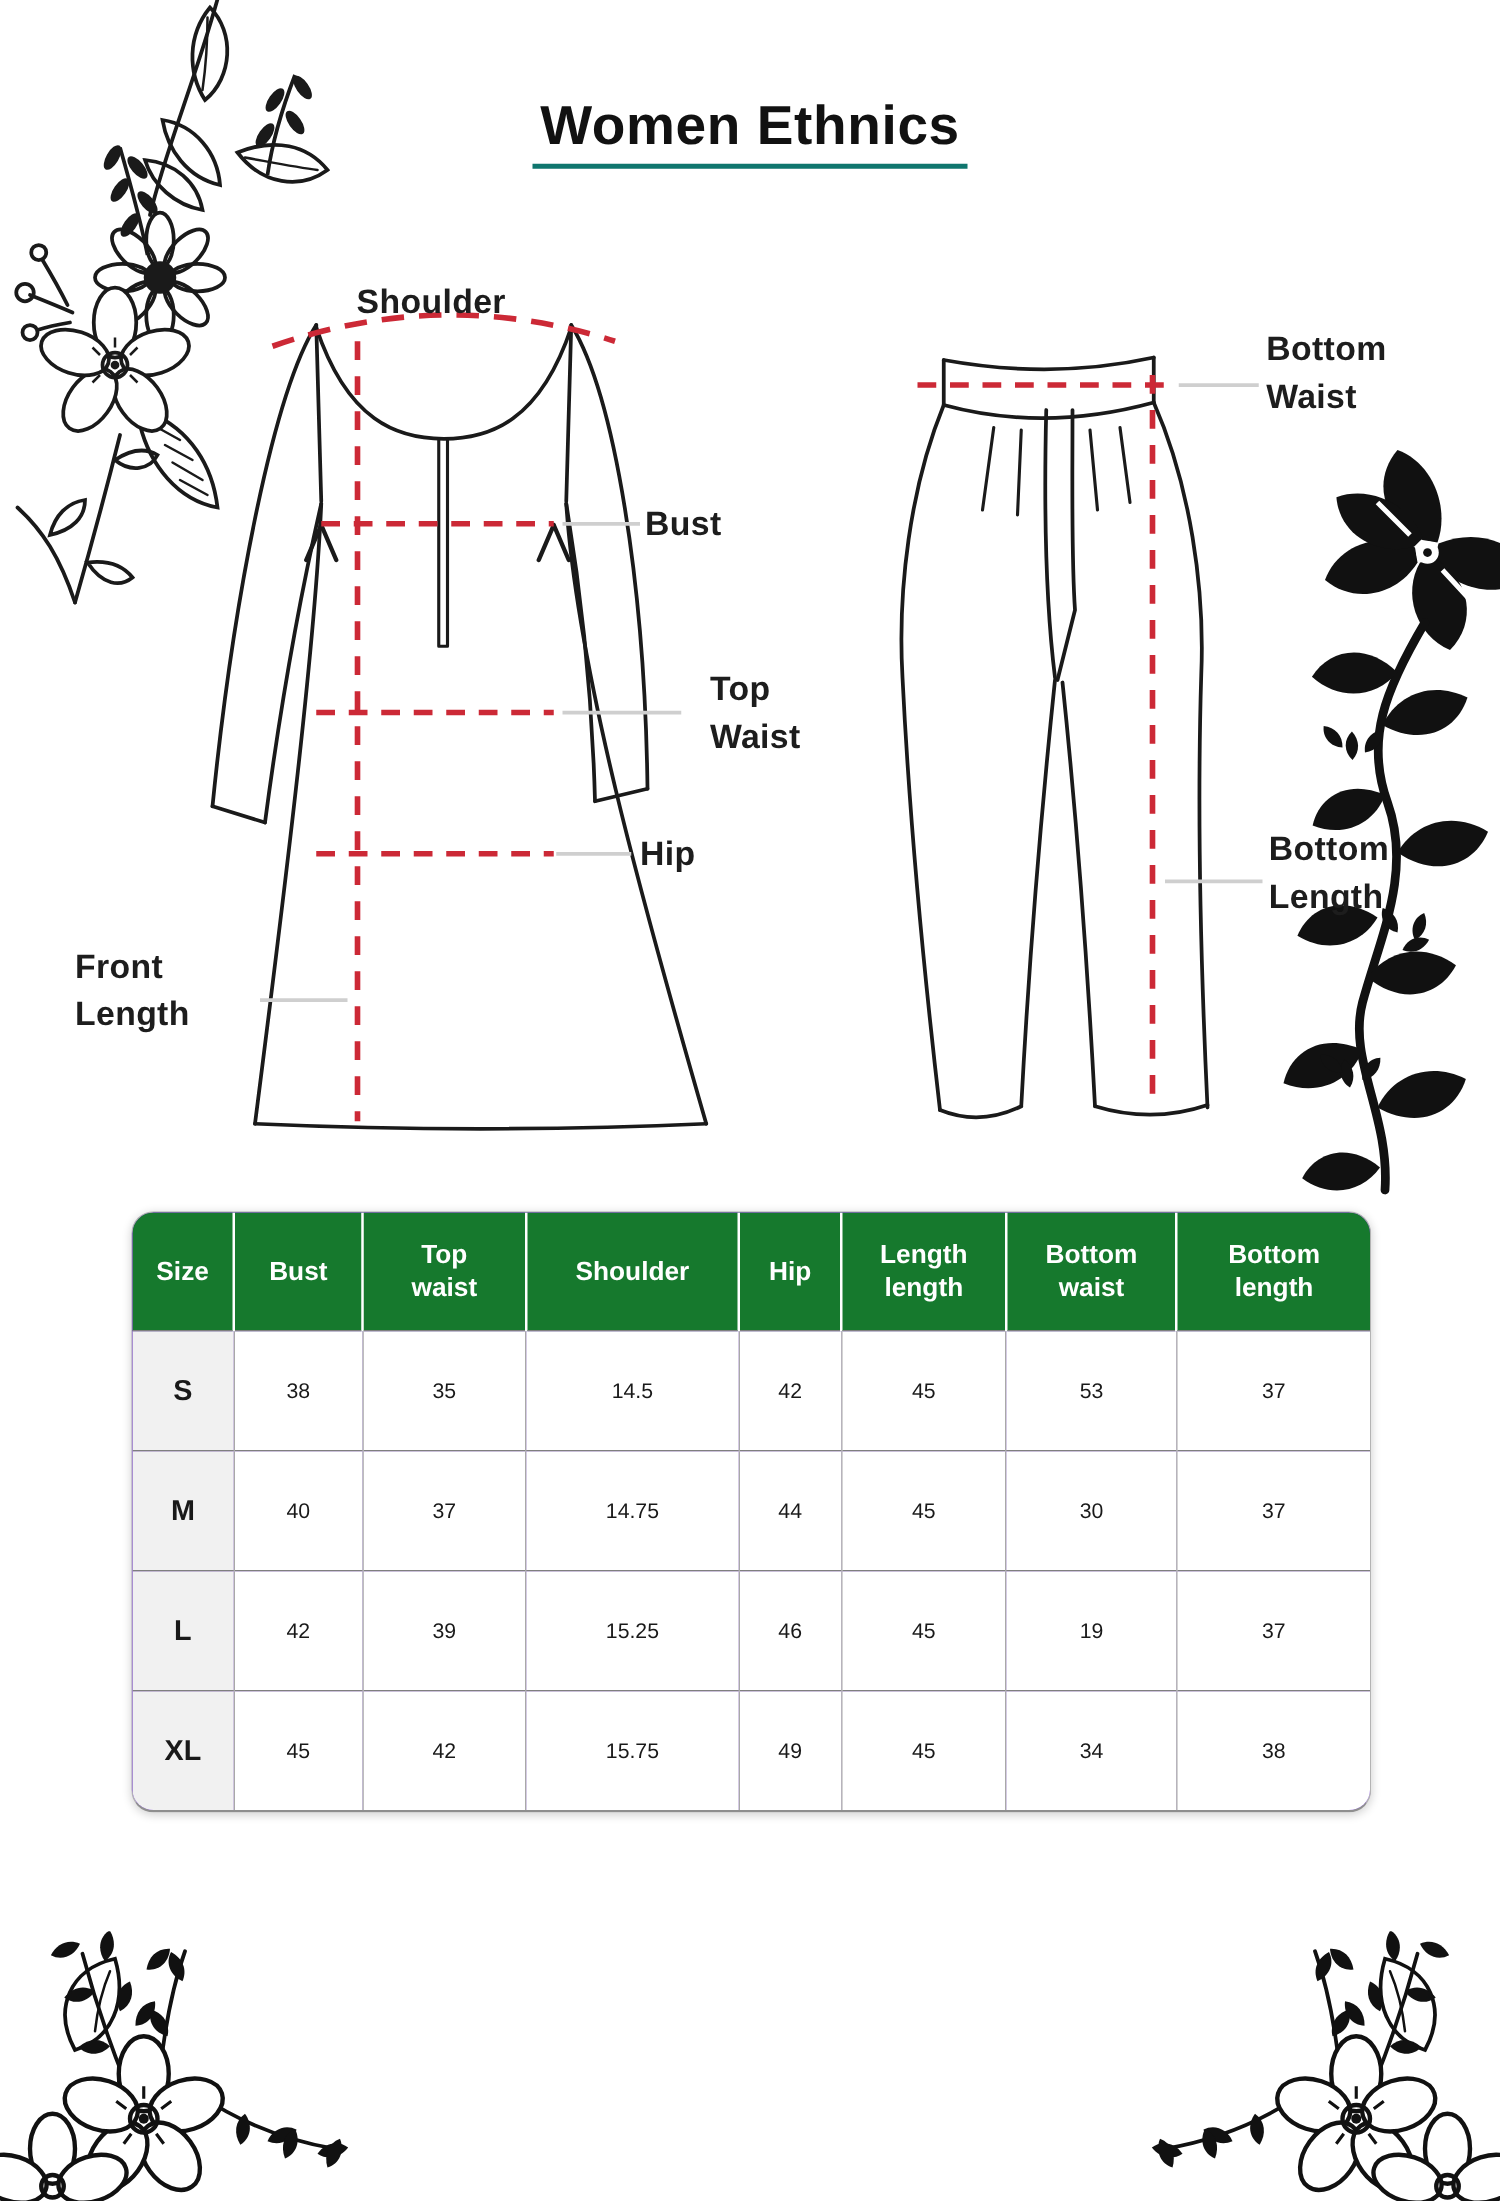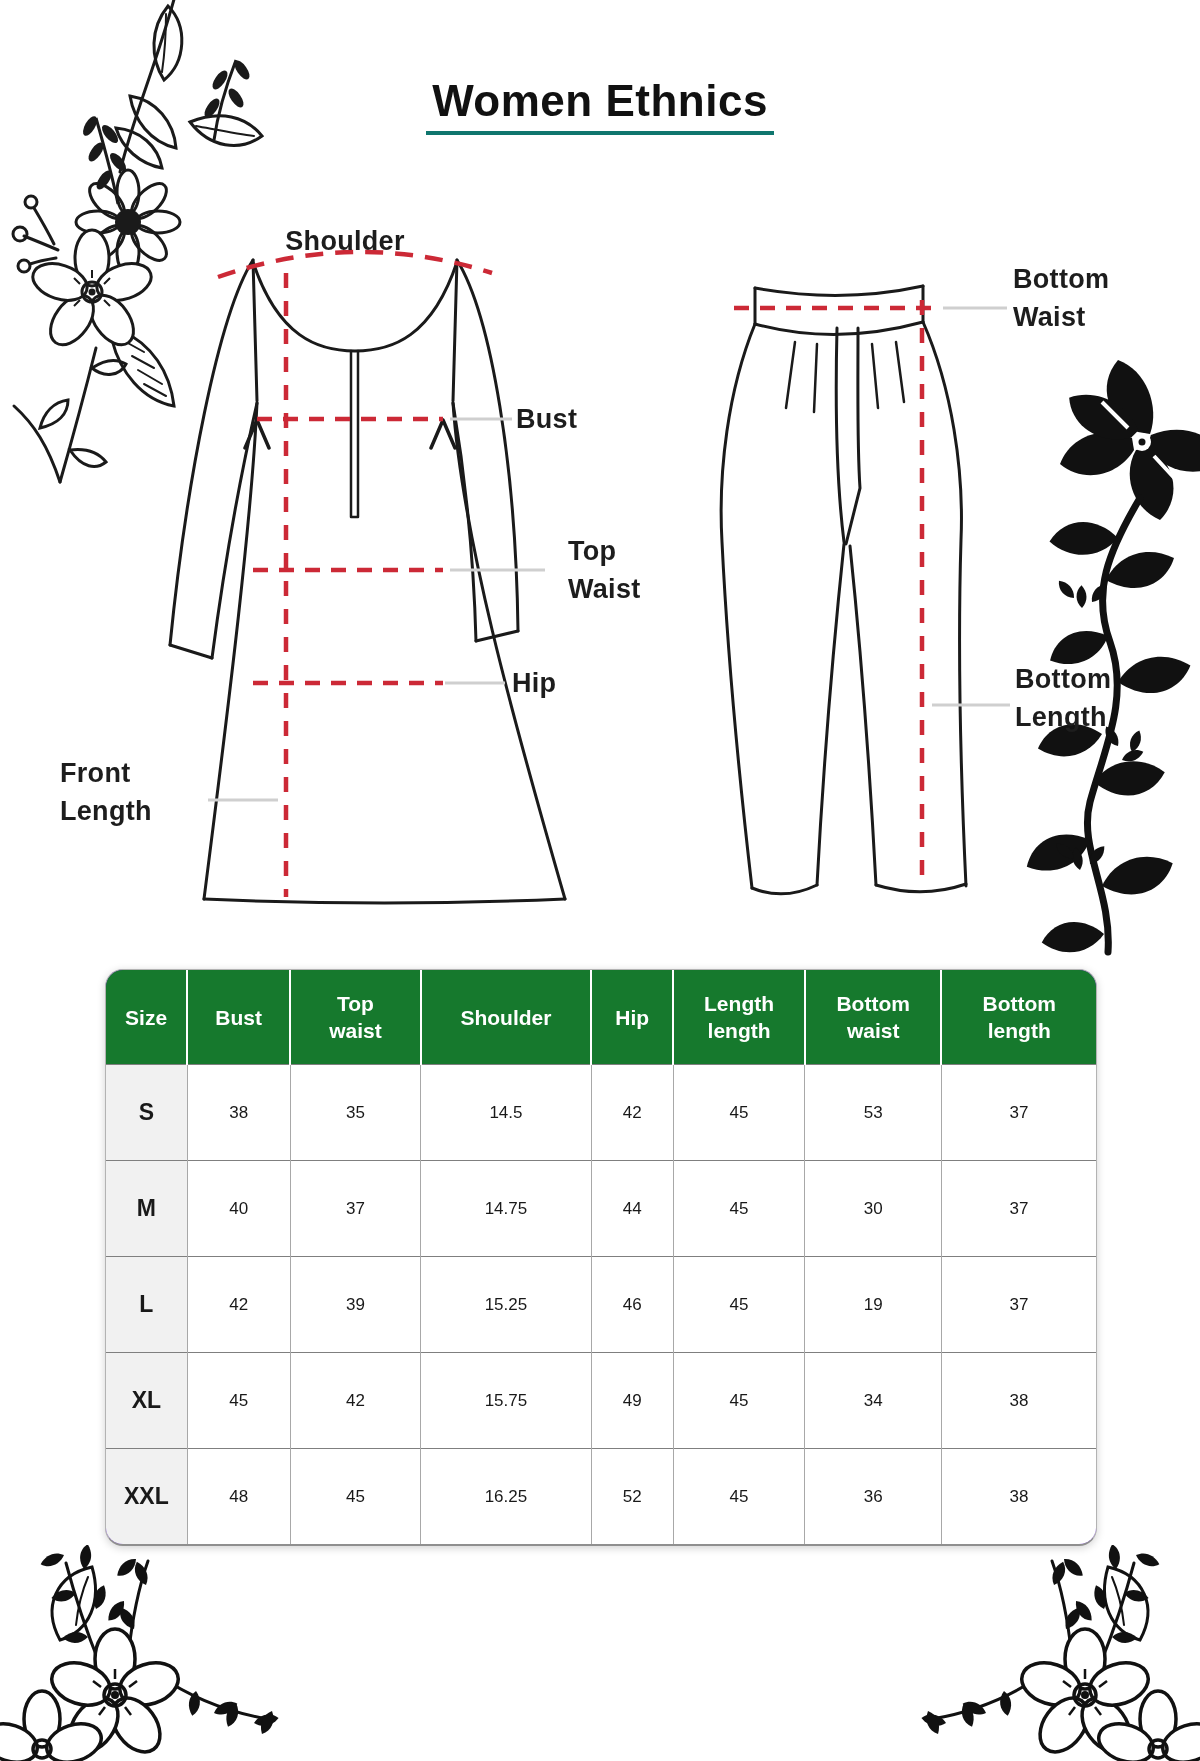--- a/index.html
+++ b/index.html
@@ -339,30 +339,20 @@
       <tr>
         <td class="size-cell">XL</td>
         <td>45</td>
         <td>42</td>
         <td>15.75</td>
         <td>49</td>
         <td>45</td>
         <td>34</td>
         <td>38</td>
       </tr>
-      <tr>
-        <td class="size-cell">XXL</td>
-        <td>48</td>
-        <td>45</td>
-        <td>16.25</td>
-        <td>52</td>
-        <td>45</td>
-        <td>36</td>
-        <td>38</td>
-      </tr>
     </tbody>
   </table>
 </div>
 
 <svg class="abs" style="left:0;top:1545px;" width="350" height="216" viewBox="0 0 350 216">
   <defs>
     <path id="btear" d="M0,0 C-3,-10 2,-20 12,-22 C14,-12 10,-3 0,0 Z"></path>
   </defs>
 
   <g stroke="#111" stroke-width="3" fill="none" stroke-linecap="round">

